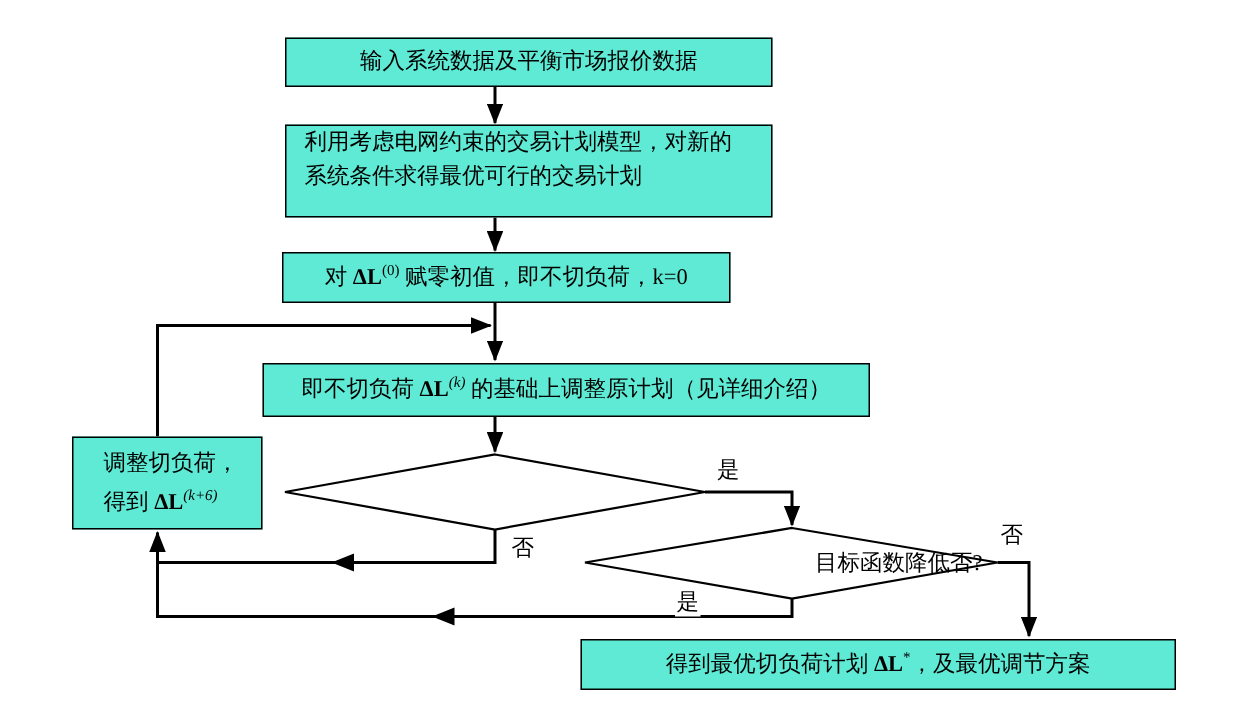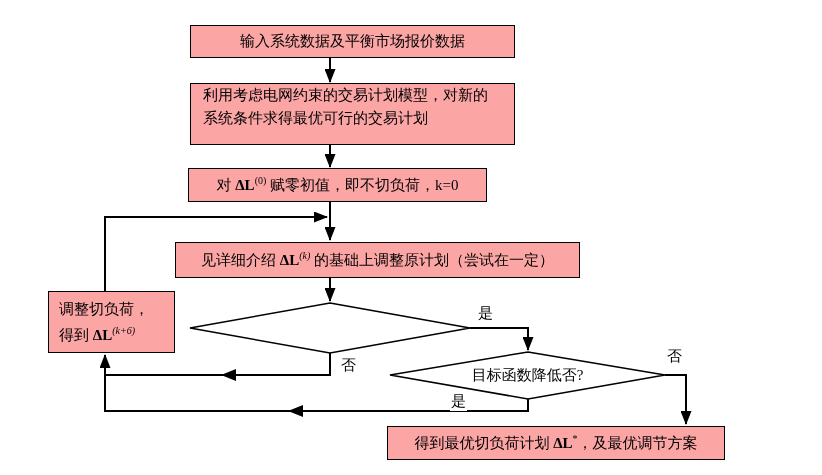--- a/index.html
+++ b/index.html
@@ -9,21 +9,21 @@
     width: 822px;
     height: 475px;
     background: #ffffff;
     overflow: hidden;
   }
   .wires { position: absolute; left: 0; top: 0; z-index: 1; }
   .node {
     position: absolute;
     z-index: 2;
     box-sizing: border-box;
-    background: #fca5a5;
+    background: #5eead4;
     border: 1.5px solid #000;
     font-size: 15px;
     line-height: 1.25;
     display: flex;
     align-items: center;
   }
   .node.center { justify-content: center; text-align: center; }
   .node.left   { justify-content: flex-start; text-align: left; }
   .dlabel {
     position: absolute;
@@ -88,36 +88,36 @@
 
   <div class="node left wrapbox" style="left:190px; top:83px; width:325px; height:62px;">
     <span>利用考虑电网约束的交易计划模型，对新的系统条件求得最优可行的交易计划</span>
   </div>
 
   <div class="node center" style="left:188px; top:168px; width:299px; height:34px;">
     <span style="white-space:nowrap;text-align:center;"><span>对 </span><span class="sym">ΔL</span><sup>(0)</sup><span> 赋零初值，即不切负荷，k=0</span></span>
   </div>
 
   <div class="node center" style="left:175px; top:242px; width:405px; height:36px;">
-    <span style="white-space:nowrap;"><span>见详细介绍 </span><span class="sym">ΔL</span><sup class="it">(k)</sup><span> 的基础上调整原计划（尝试在一定）</span></span>
+    <span style="white-space:nowrap;"><span>即不切负荷 </span><span class="sym">ΔL</span><sup class="it">(k)</sup><span> 的基础上调整原计划（见详细介绍）</span></span>
   </div>
 
 
-  <div class="dlabel" style="left:390px; top:352px; width:275px; height:47px;">
+  <div class="dlabel" style="left:380px; top:352px; width:275px; height:47px;justify-content:flex-end;">
     <span>目标函数降低否?</span>
   </div>
 
-  <div class="node left" style="left:48px; top:291px; width:127px; height:62px; padding-left:10px;">
+  <div class="node left" style="left:48px; top:291px; width:127px; height:62px; padding-left:20px;">
     <span class="twoline">
       <span class="row">调整切负荷，</span>
       <span class="row"><span>得到 </span><span class="sym">ΔL</span><sup class="it">(k+6)</sup></span>
     </span>
   </div>
 
-  <div class="node center" style="left:387px; top:426px; width:338px; height:34px;">
+  <div class="node center" style="left:387px; top:426px; width:397px; height:34px;">
     <span style="white-space:nowrap;"><span>得到最优切负荷计划 </span><span class="sym">ΔL</span><sup>*</sup><span>，及最优调节方案</span></span>
   </div>
 
   <div class="elabel" style="left:477px; top:304px;">是</div>
   <div class="elabel" style="left:340px; top:356px;">否</div>
   <div class="elabel" style="left:666px; top:347px;">否</div>
   <div class="elabel" style="left:450px; top:392px;">是</div>
 
 </div>
 

